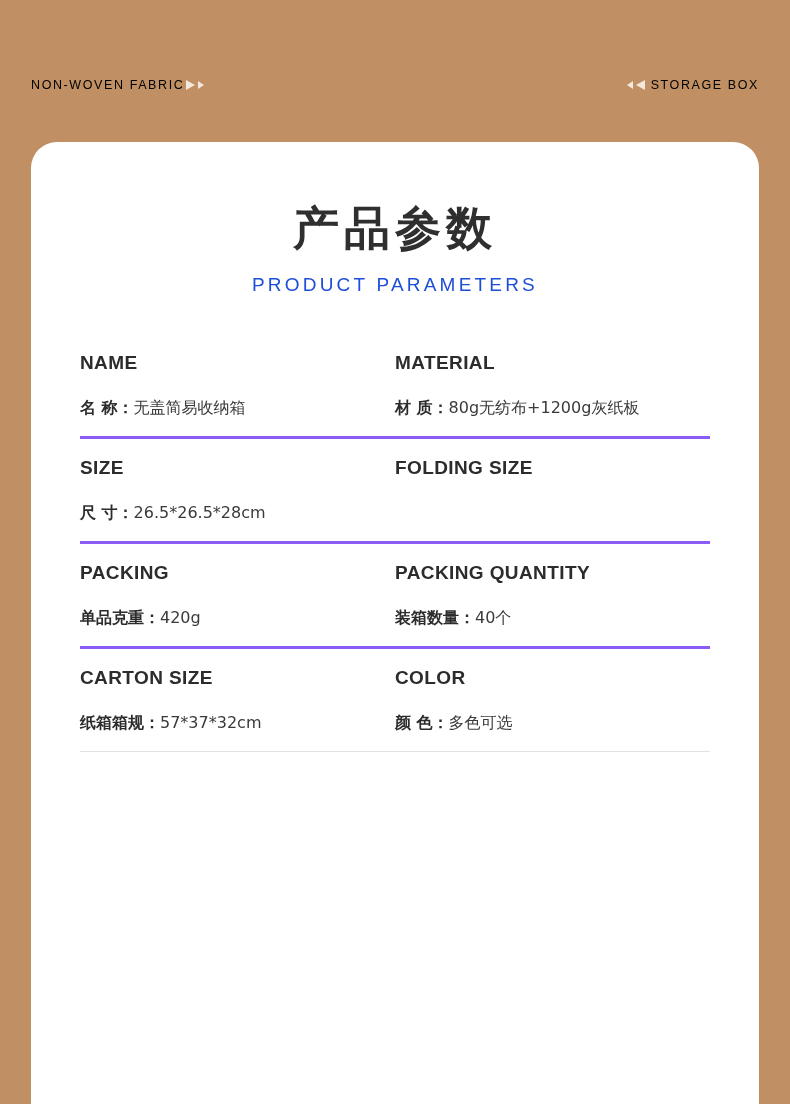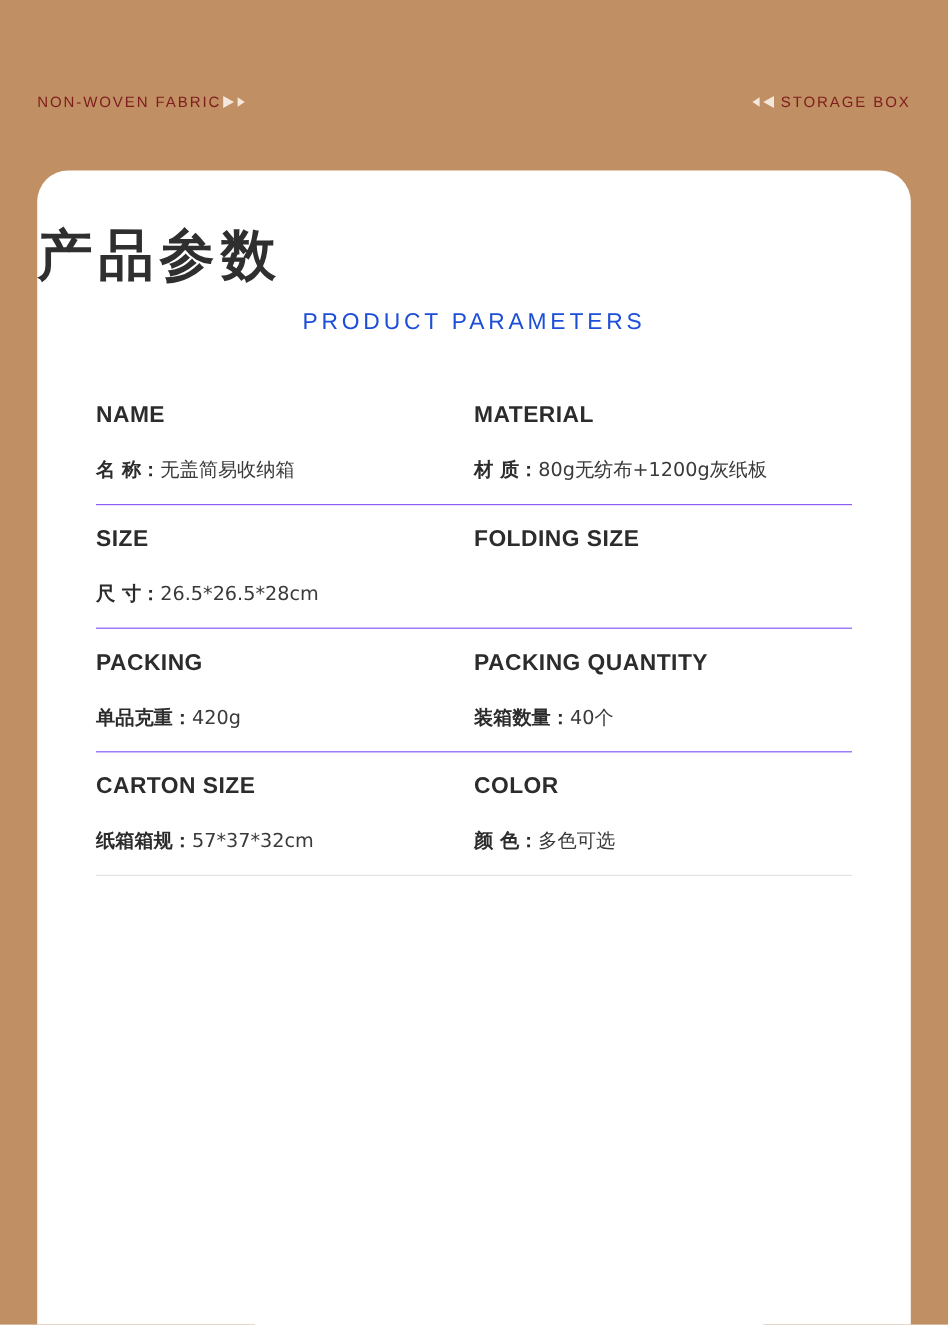--- a/index.html
+++ b/index.html
@@ -26,21 +26,21 @@
     top: 0;
     left: 0;
     width: 790px;
     height: 142px;
   }
   .top-label {
     position: absolute;
     top: 78px;
     font-size: 12.5px;
     letter-spacing: 1.6px;
-    color: #7f1d1d;
+    color: #000000;
     font-family: "Liberation Sans", sans-serif;
     white-space: nowrap;
   }
   .top-label.left { left: 31px; }
   .top-label.right { right: 31px; }
 
   .arrow-group {
     position: absolute;
     top: 80px;
     display: flex;
@@ -79,21 +79,22 @@
     top: 142px;
     width: 728px;
     height: 962px;
     background: #ffffff;
     border-radius: 26px 26px 0 0;
     box-sizing: border-box;
     overflow: hidden;
   }
 
   .title-zh {
-    margin-top: 40px;
+    text-align: center;
+    margin-top: 56px;
     font-size: 46px;
     font-weight: bold;
     color: #2f2f2f;
     letter-spacing: 5px;
     font-family: "DejaVu Sans", "Liberation Sans", sans-serif;
   }
   .title-en {
     text-align: center;
     margin-top: 14px;
     font-size: 19px;
@@ -101,21 +102,21 @@
     color: #1d4ed8;
     font-family: "Liberation Sans", sans-serif;
   }
 
   .spec-table {
     margin: 38px 49px 0 49px;
     width: 630px;
   }
   .spec-row {
     display: flex;
-    border-bottom: 1px solid #8b5cf6;
+    border-bottom: 3px solid #8b5cf6;
     padding: 16px 0 17px 0;
   }
   .spec-row:last-child {
     border-bottom: 1px solid #e2e2e2;
   }
   .spec-cell {
     flex: 0 0 50%;
     box-sizing: border-box;
     padding-right: 8px;
   }

